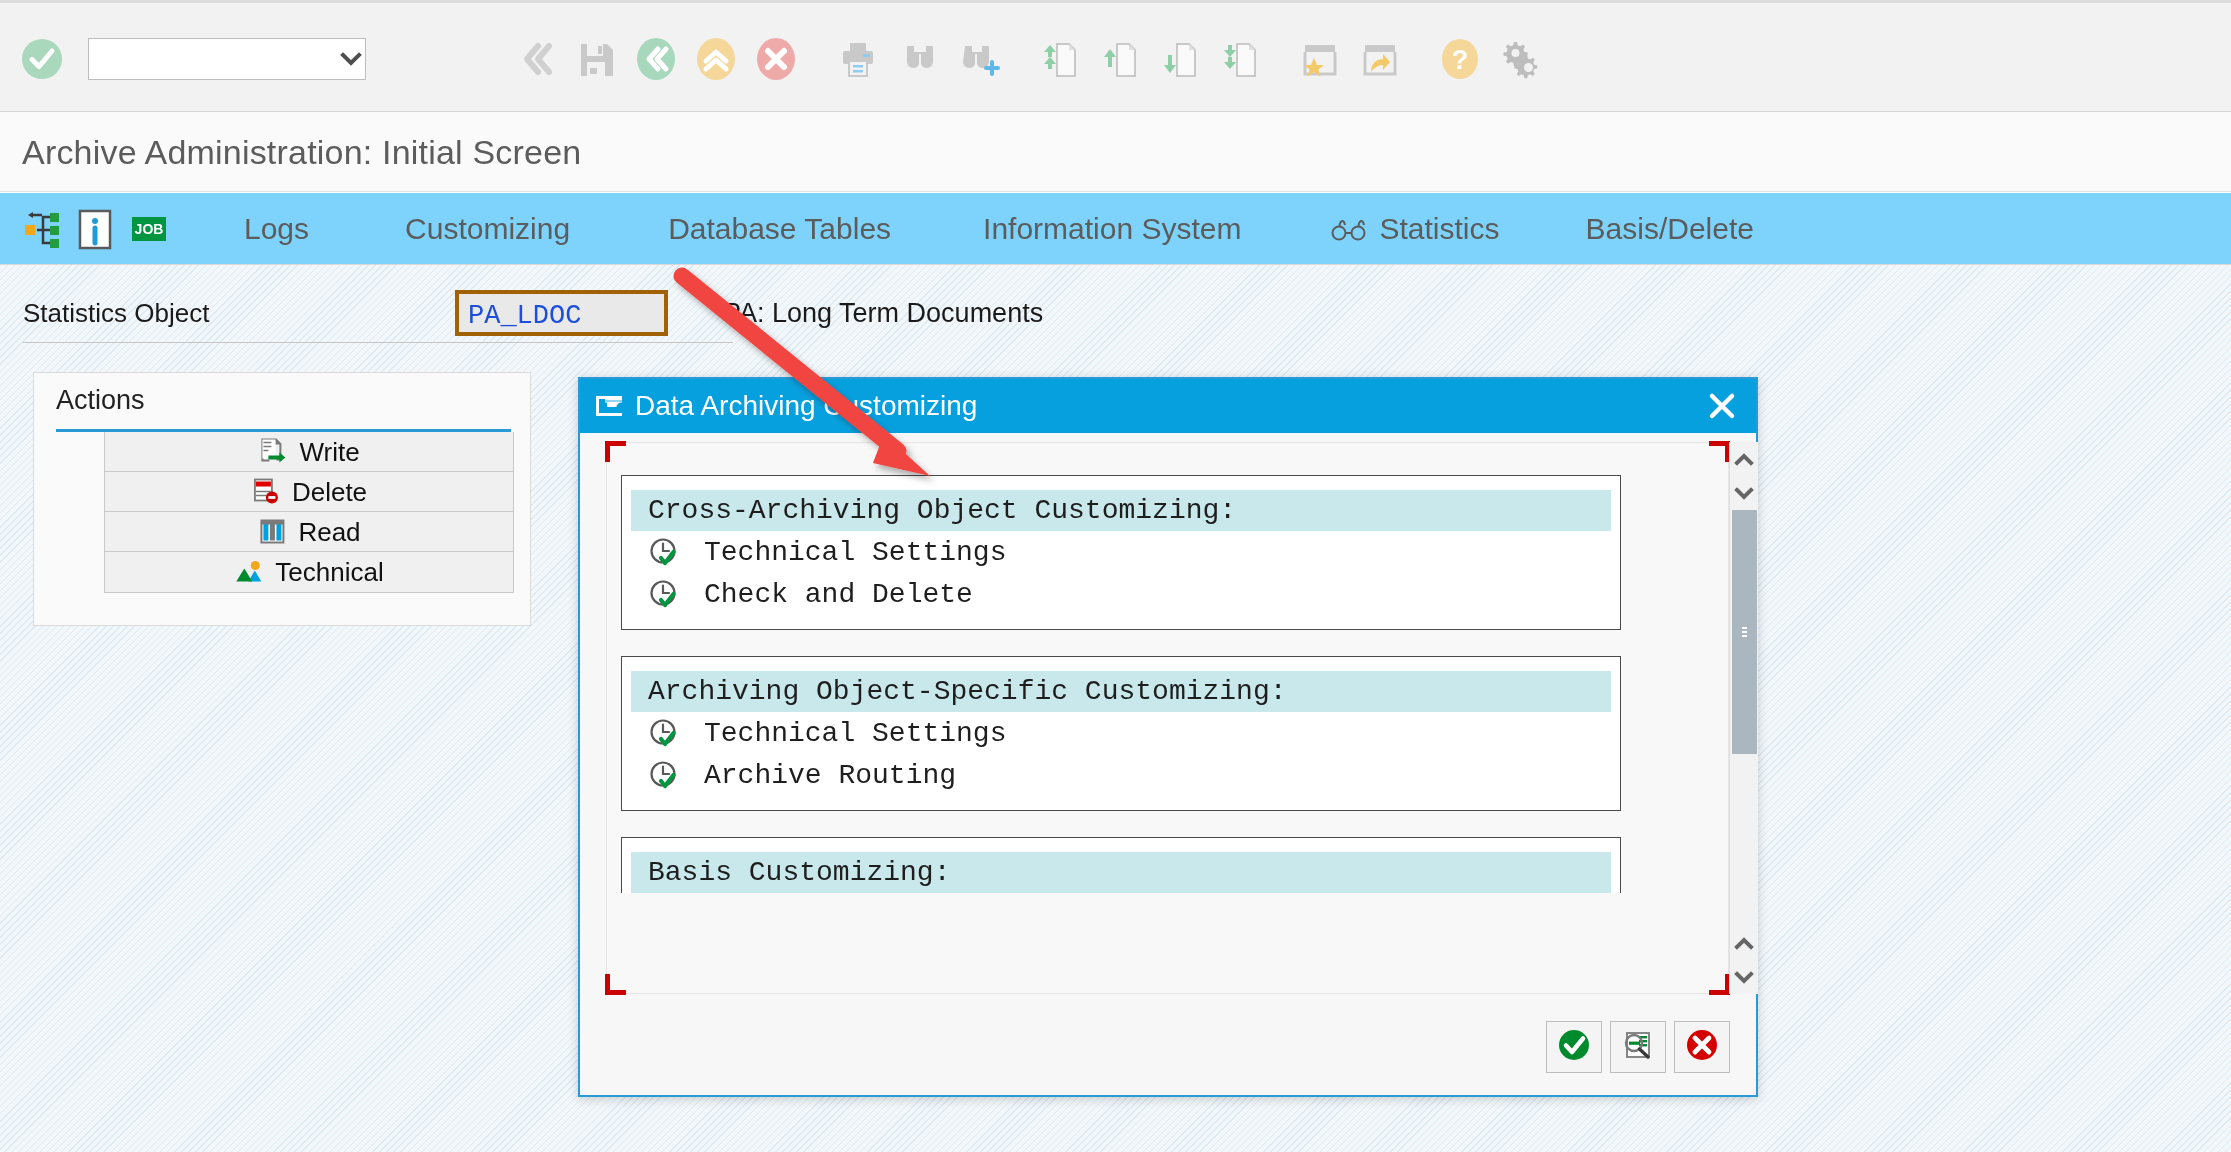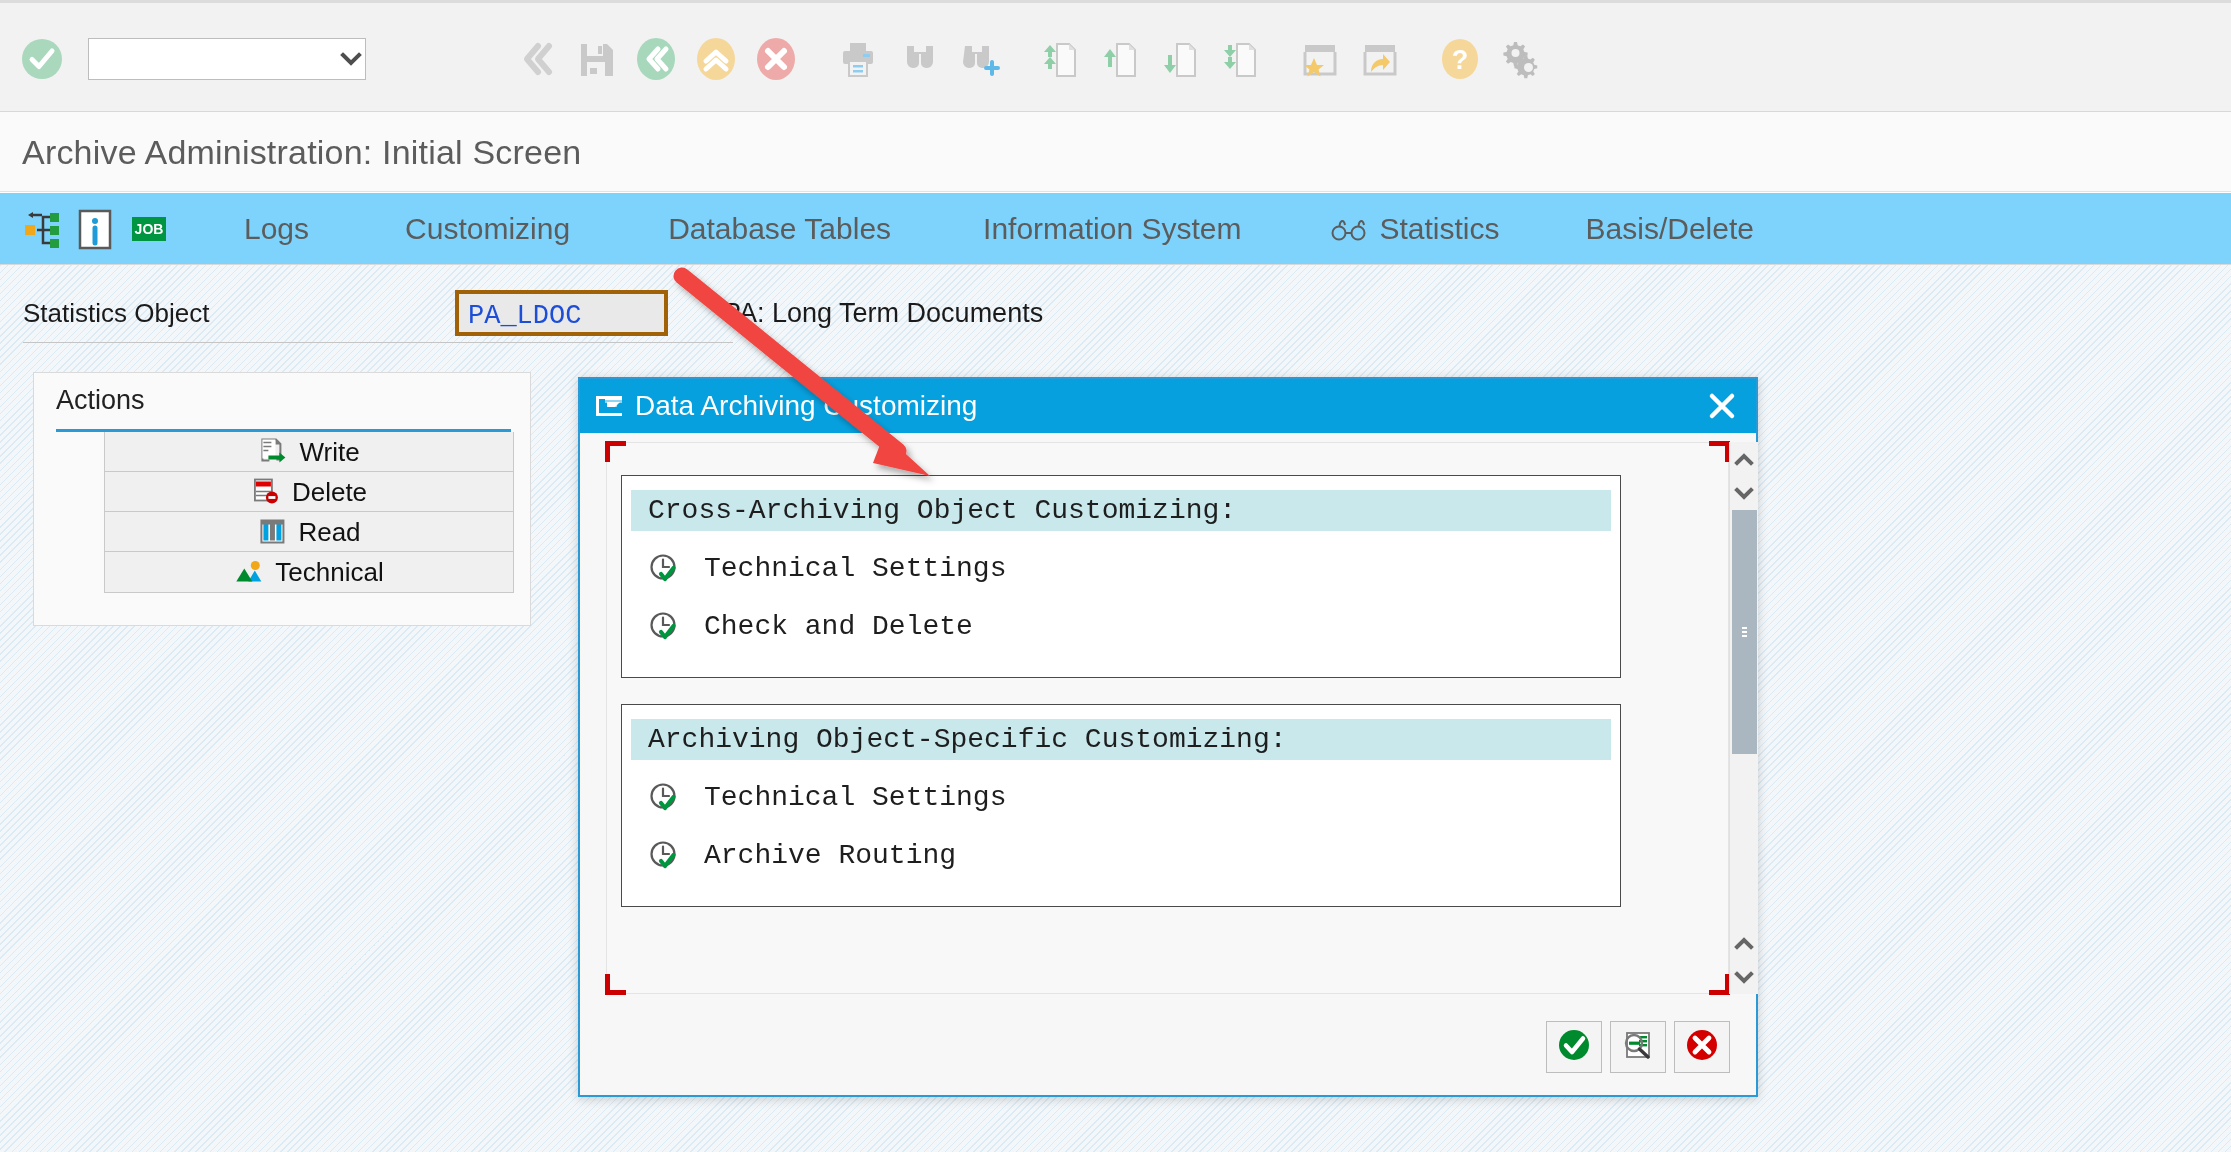--- a/index.html
+++ b/index.html
@@ -302,21 +302,21 @@
     font-size: 28px;
     color: #1e1e1e;
     padding: 5px 0 5px 17px;
     margin: 0 9px;
     white-space: nowrap;
   }
   .cust-item {
     display: flex;
     align-items: center;
     padding: 4px 0 4px 17px;
-    margin: 16px 9px;
+    margin: 0 9px;
   }
   .cust-item .ci-icon {
     flex: none;
     width: 34px; height: 34px;
     margin-right: 22px;
     display: inline-flex;
     align-items: center; justify-content: center;
   }
   .cust-item .ci-label {
     font-family: "Liberation Mono", monospace;
@@ -761,20 +761,23 @@
             <svg width="34" height="34" viewBox="0 0 34 34">
               <circle cx="15" cy="16" r="11.5" fill="none" stroke="#595959" stroke-width="2.2"></circle>
               <path d="M15 8.5 v7.5 h6" fill="none" stroke="#595959" stroke-width="2.2" stroke-linecap="round"></path>
               <path d="M13 23 l4 5 8.5 -11" fill="none" stroke="#00953f" stroke-width="4.2" stroke-linecap="round" stroke-linejoin="round"></path>
             </svg>
           </span>
           <span class="ci-label">Archive Routing</span>
         </div>
       </div>
 
+      <div class="cust-group clipped">
+        <div class="cust-group-header">Basis Customizing:</div>
+      </div>
 
     </div>
   </div>
 
   <div id="dialog-scrollbar">
     <div id="sb-top-group">
       <div class="sb-btn">
         <svg width="20" height="13" viewBox="0 0 20 13">
             <path d="M3 10 L10 3 L17 10" stroke="#666" stroke-width="4" fill="none" stroke-linecap="square"></path>
           </svg>

